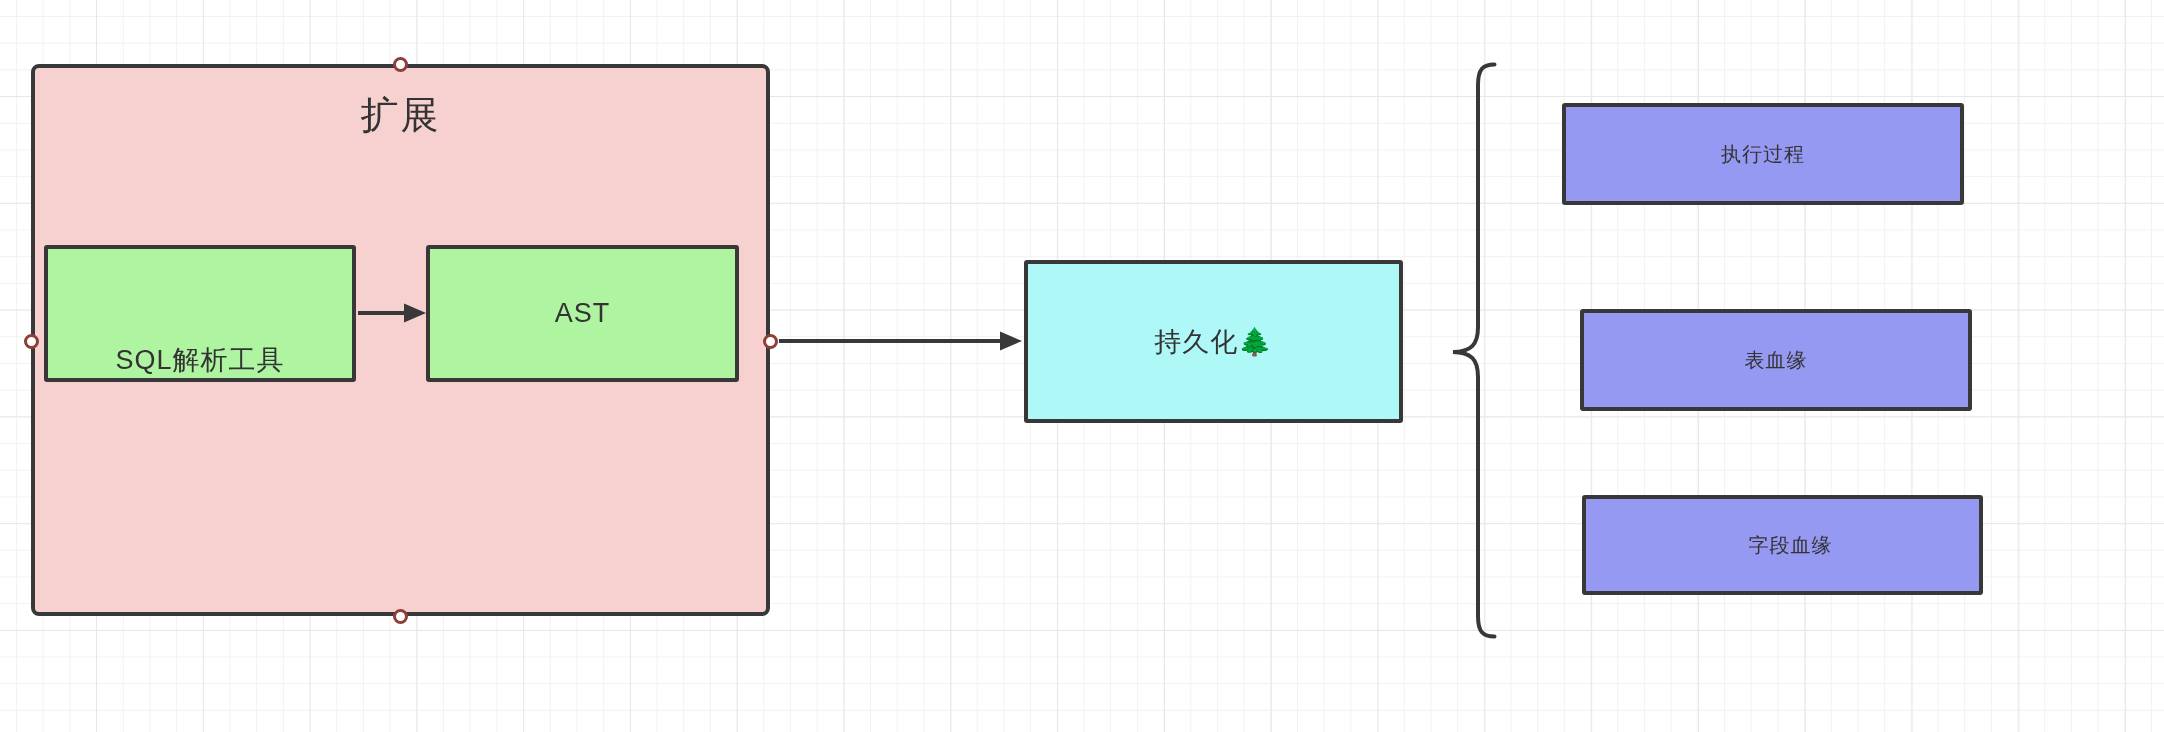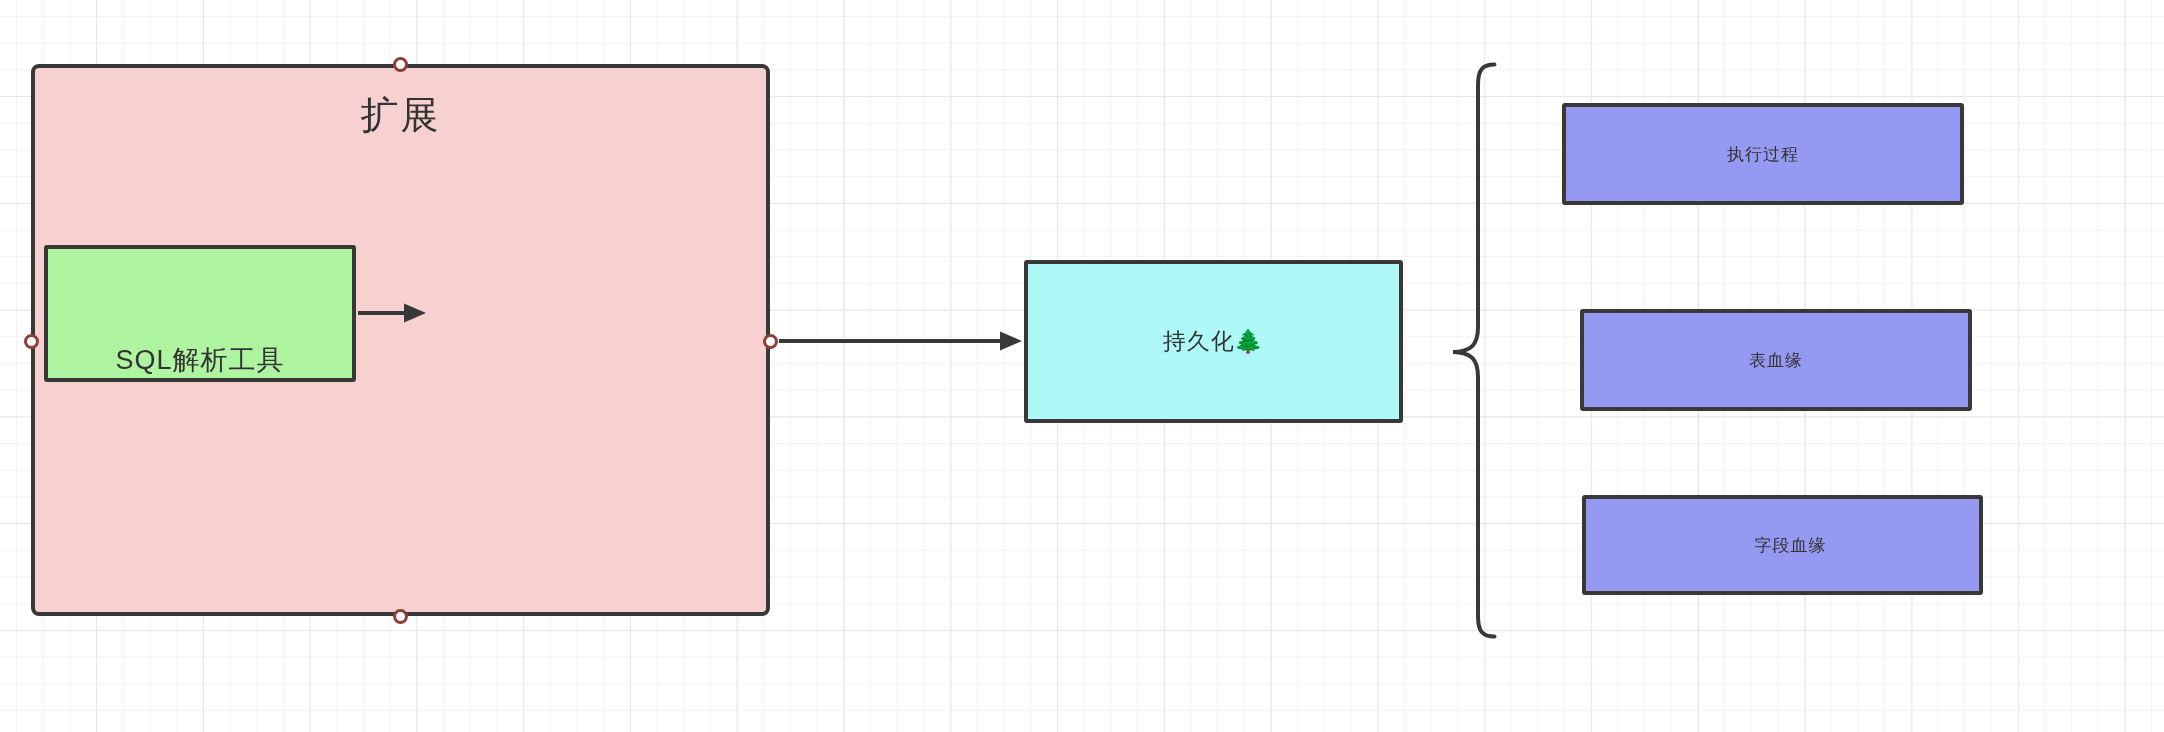--- a/index.html
+++ b/index.html
@@ -42,22 +42,22 @@
     position: absolute;
     top: 22px; left: 0;
     width: 100%;
     text-align: center;
     font-size: 38px;
     font-weight: 500;
     color: #333333;
     letter-spacing: 2px;
   }
   .green  { background: #aff4a1; border-radius: 3px; font-size: 27px; }
-  .cyan   { background: #aff8f8; border-radius: 3px; font-size: 23px; }
-  .purple { background: #9699f2; border-radius: 3px; font-size: 17px; }
+  .cyan   { background: #aff8f8; border-radius: 3px; font-size: 27px; }
+  .purple { background: #9699f2; border-radius: 3px; font-size: 20px; }
 
   .handle {
     position: absolute;
     box-sizing: border-box;
     width: 15px; height: 15px;
     background: #ffffff;
     border: 3px solid #8e3f38;
     border-radius: 50%;
     z-index: 30;
   }
@@ -80,20 +80,23 @@
 
   <div class="handle" style="left:393px; top:57px;"></div>
   <div class="handle" style="left:393px; top:609px;"></div>
   <div class="handle" style="left:24px;  top:334px;"></div>
   <div class="handle" style="left:763px; top:334px;"></div>
 
   <div class="node green" style="left:44px; top:245px; width:312px; height:137px;align-items:flex-end;">
     <span>SQL解析工具</span>
   </div>
 
+  <div class="node green" style="left:426px; top:245px; width:313px; height:137px;">
+    <span>AST</span>
+  </div>
 
   <div class="node cyan" style="left:1024px; top:260px; width:379px; height:163px;">
     <span>持久化🌲</span>
   </div>
 
   <div class="node purple" style="left:1562px; top:103px; width:402px; height:102px;">
     <span>执行过程</span>
   </div>
 
   <div class="node purple" style="left:1580px; top:309px; width:392px; height:102px;">

